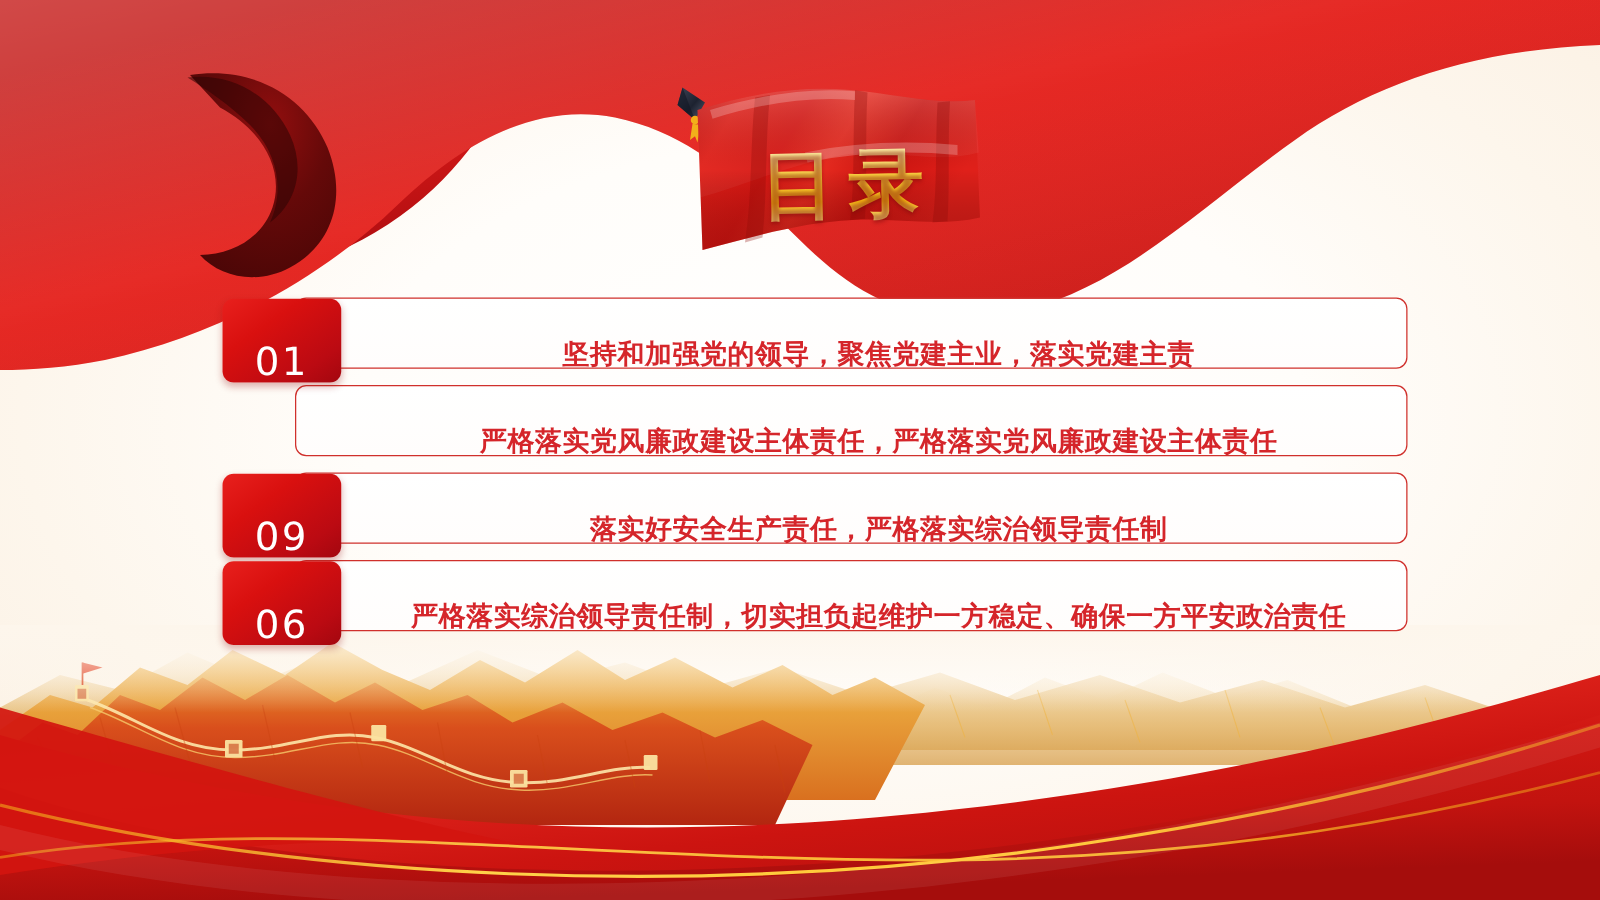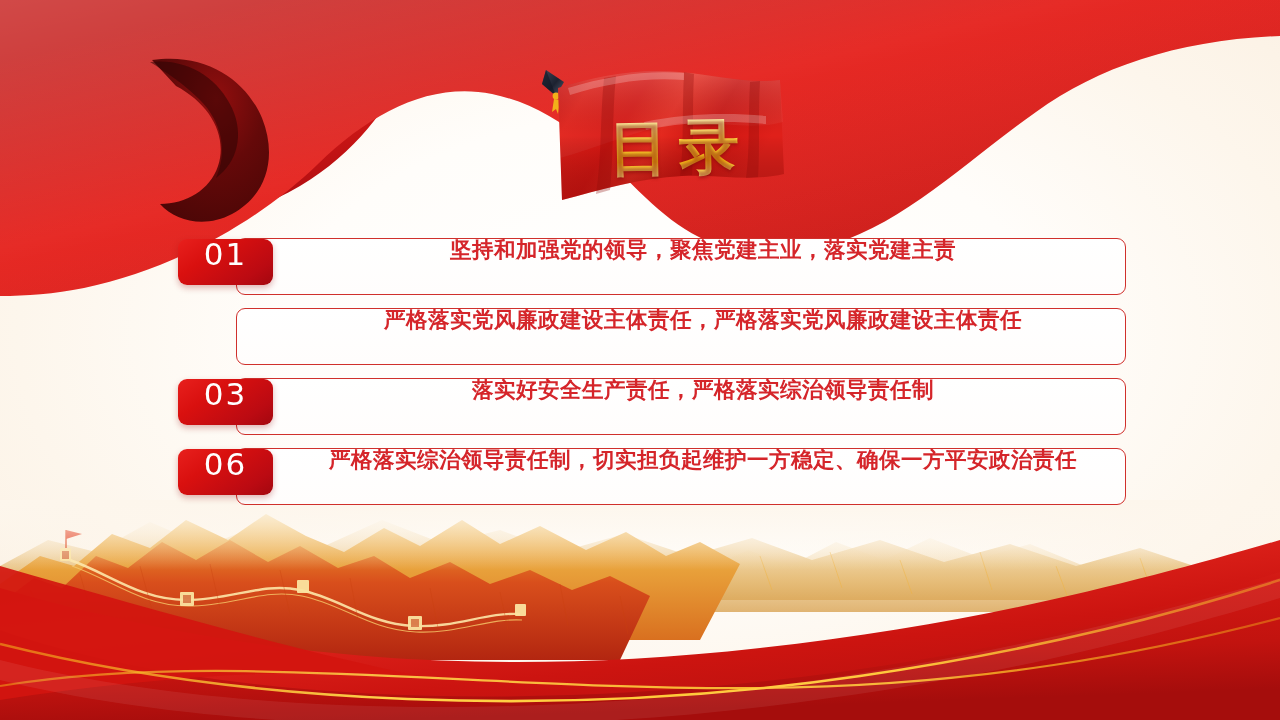--- a/index.html
+++ b/index.html
@@ -43,34 +43,34 @@
     display:flex;flex-direction:column;gap:13px;
   }
   .toc-row{
     position:relative;height:57px;
   }
   .row-body{
     position:absolute;left:58px;right:0;top:0;height:57px;
     border:1.4px solid #d0302c;border-radius:9px;
     background:linear-gradient(180deg,#ffffff 0%,#fffdfc 100%);
     box-sizing:border-box;
-    display:flex;align-items:flex-start;justify-content:center;
+    display:flex;align-items:flex-end;justify-content:center;
     padding:0 34px 0 78px;
   }
   .row-text{
     color:#d5252a;font-size:21.5px;font-weight:700;
     letter-spacing:.5px;white-space:nowrap;line-height:1;
     font-family:"DejaVu Sans","Liberation Sans",sans-serif;
   }
   .row-num{
-    position:absolute;left:0;top:1px;width:95px;height:46px;
+    position:absolute;left:0;top:1px;width:95px;height:67px;
     border-radius:9px 9px 9px 9px;
     background:linear-gradient(145deg,#e8201d 0%,#d9100f 34%,#bb0a12 78%,#a3070f 100%);
     box-shadow:0 3px 6px rgba(150,15,15,.30);
-    display:flex;align-items:flex-start;justify-content:center;
+    display:flex;align-items:flex-end;justify-content:center;
     z-index:3;
   }
   .row-num span{
     color:#fff;font-size:31px;font-weight:400;letter-spacing:2px;
     font-family:"DejaVu Sans","Liberation Sans",sans-serif;line-height:1;
   }
 </style>
 </head>
 <body>
 
@@ -331,21 +331,21 @@
       <div class="row-body">
         <div class="row-text">严格落实党风廉政建设主体责任，严格落实党风廉政建设主体责任</div>
       </div>
     </div>
 
     <div class="toc-row">
       <div class="row-body">
         <div class="row-text">落实好安全生产责任，严格落实综治领导责任制</div>
       </div>
       <div class="row-num">
-        <span>03</span>
+        <span>09</span>
       </div>
     </div>
 
     <div class="toc-row">
       <div class="row-body">
         <div class="row-text">严格落实综治领导责任制，切实担负起维护一方稳定、确保一方平安政治责任</div>
       </div>
       <div class="row-num">
         <span>06</span>
       </div>

